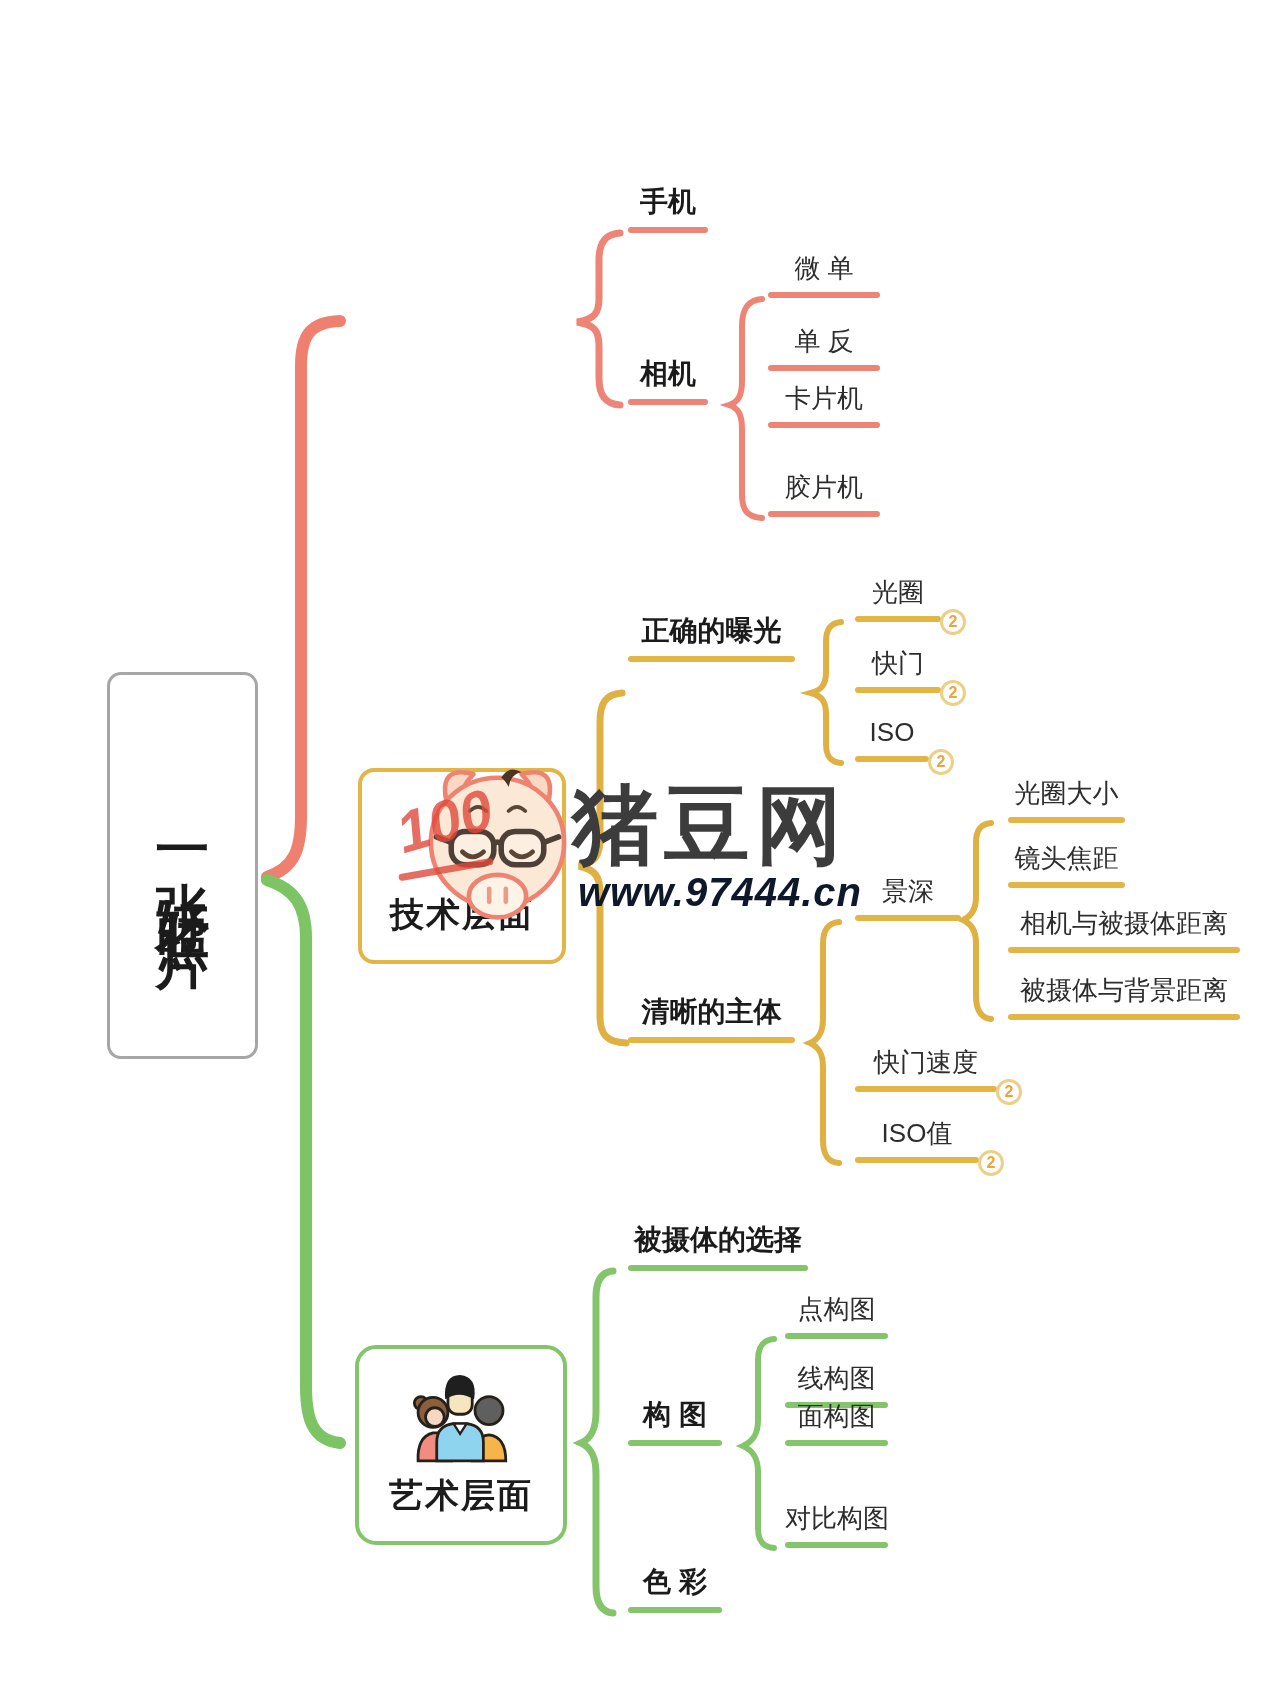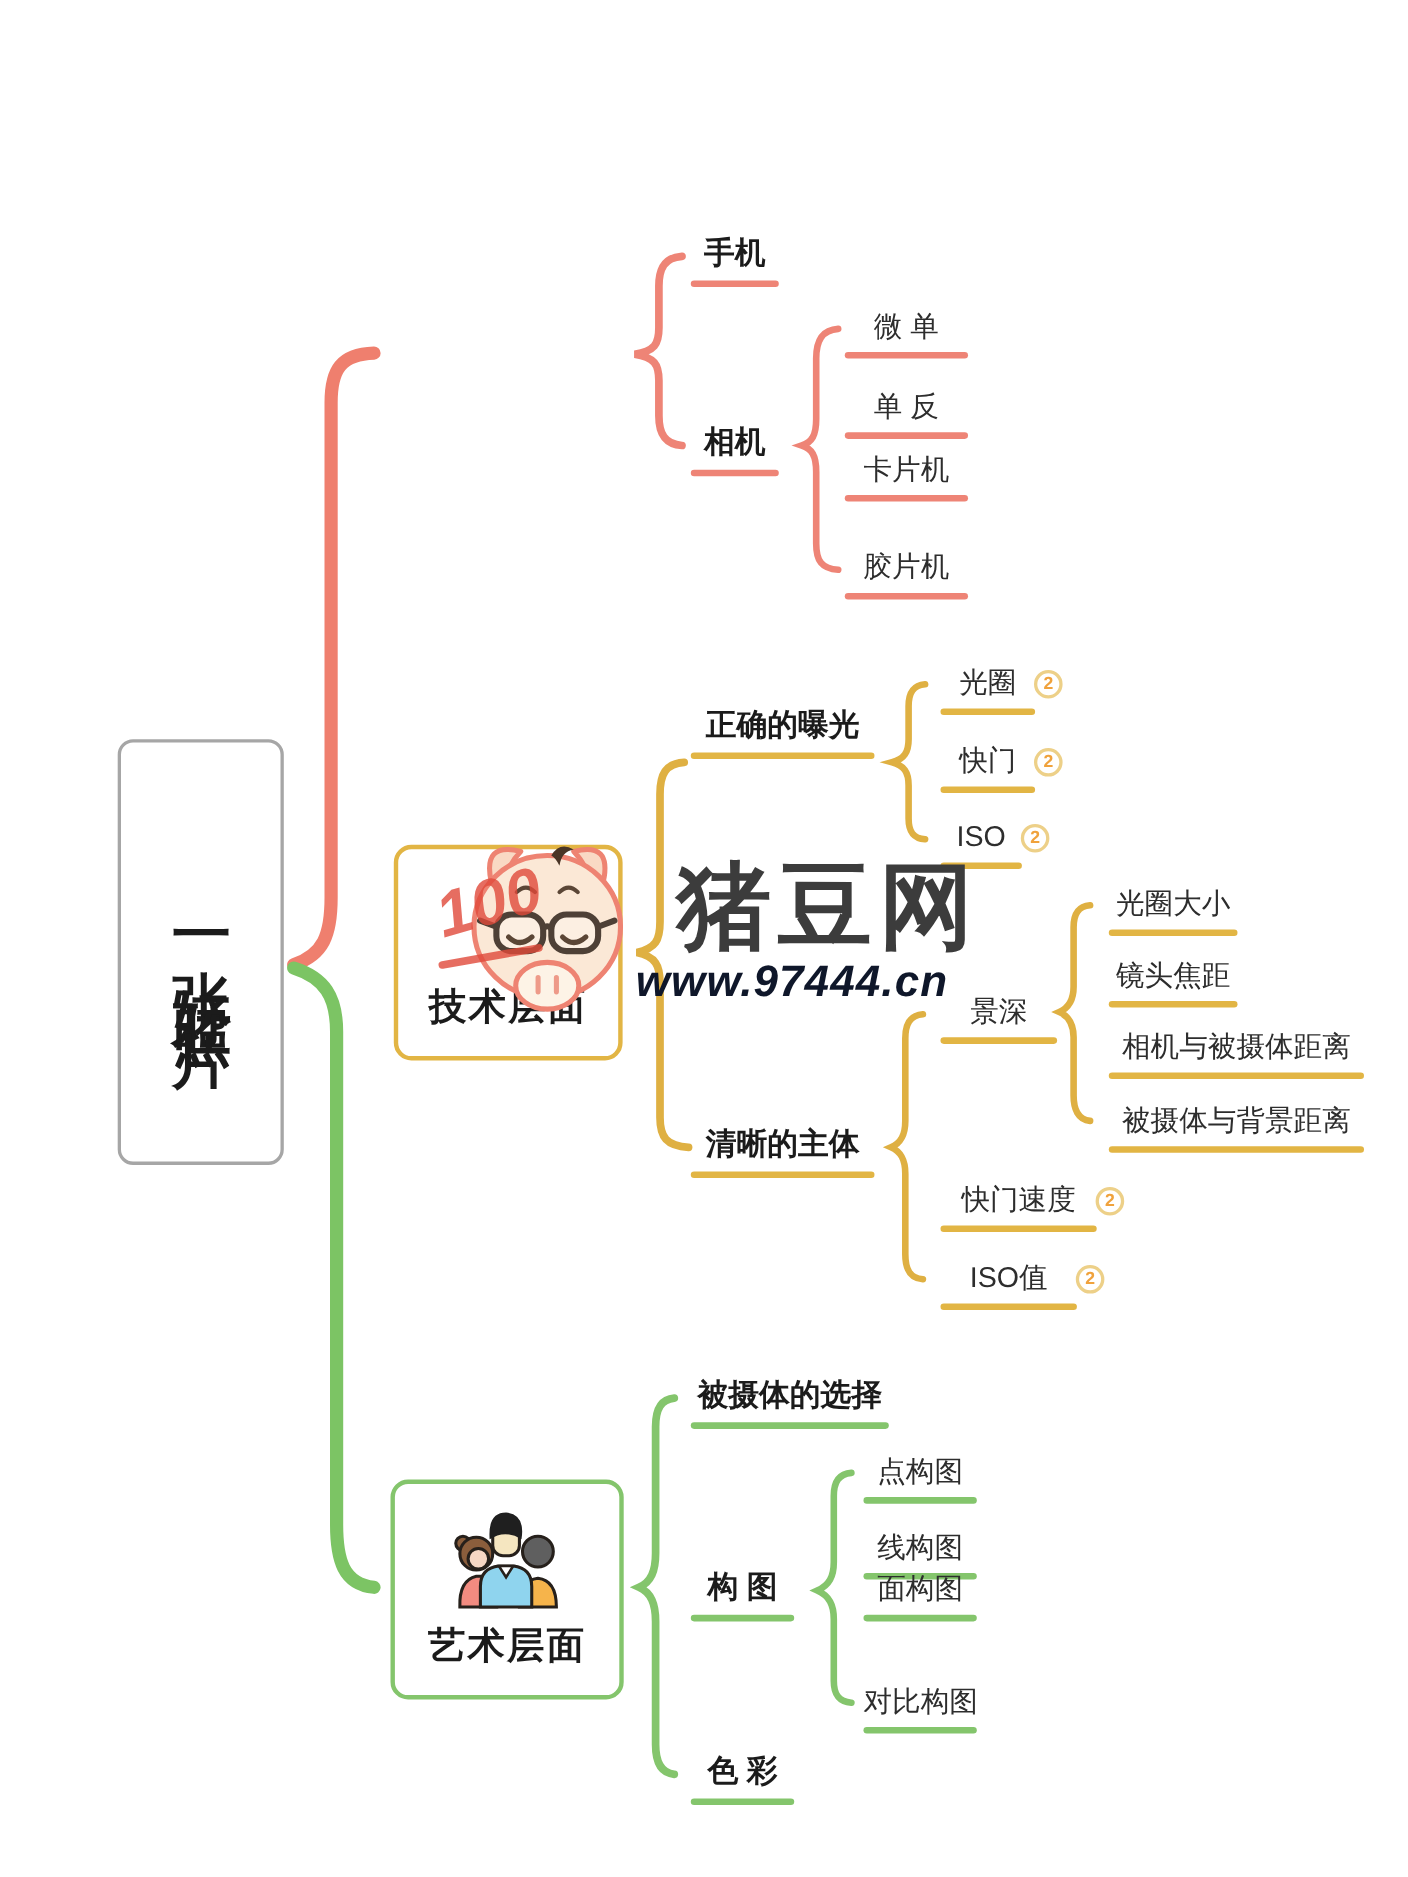--- a/index.html
+++ b/index.html
@@ -13,35 +13,35 @@
               line-height:1.1;color:#1b1b1b;}
   
   .node-box{position:absolute;width:208px;height:196px;border-radius:16px;background:#fff;z-index:1;box-sizing:border-box;}
   .node-box.red{border:4px solid #EE8476;}
   .node-box.yellow{border:4px solid #E2B544;}
   .node-box.green{border:4px solid #84C56C;}
   .node-icon{position:absolute;left:50%;top:22px;transform:translateX(-50%);}
   .node-label{position:absolute;bottom:22px;left:0;width:100%;text-align:center;
               font-size:34px;font-weight:bold;color:#1b1b1b;letter-spacing:2px;}
   
-  .item{position:absolute;text-align:center;z-index:1;margin-top:28px;}
+  .item{position:absolute;text-align:center;z-index:1;}
   .item .lbl{font-size:26px;color:#2d2d2d;white-space:nowrap;line-height:32px;}
   .item.bold .lbl{font-size:28px;font-weight:bold;color:#1b1b1b;line-height:34px;}
   .item .ul{height:6px;border-radius:3px;margin-top:8px;}
   .item.c-red .ul{background:#EE8476;}
   .item.c-yellow .ul{background:#E2B544;}
   .item.c-green .ul{background:#84C56C;}
   
   .badge{position:absolute;width:26px;height:26px;box-sizing:border-box;border:3px solid #EDD088;
          border-radius:50%;background:#fff;color:#F0A23C;font-size:16px;font-weight:bold;
          display:flex;align-items:center;justify-content:center;z-index:2;}
   
   .wm-pig{position:absolute;left:405px;top:750px;z-index:5;}
   .wm-brand{position:absolute;left:572px;top:782px;font-size:86px;font-weight:800;color:#3c3c3c;
-            letter-spacing:6px;z-index:6;line-height:1;margin-left:43px;}
+            letter-spacing:6px;z-index:6;line-height:1;}
   .wm-url{position:absolute;left:578px;top:872px;font-size:40px;font-weight:bold;font-style:italic;
           color:#0f172a;letter-spacing:1px;z-index:6;line-height:1;}
   .wm-100{position:absolute;left:396px;top:792px;font-size:58px;font-weight:bold;font-style:italic;
           color:rgba(224,73,58,0.8);transform:rotate(-16deg);z-index:6;line-height:1;}
   .wm-100-line{position:absolute;left:398px;top:866px;width:96px;height:7px;border-radius:4px;
                background:rgba(224,73,58,0.8);transform:rotate(-10deg);z-index:6;}
 </style>
 </head>
 <body>
 
@@ -72,21 +72,21 @@
 
   <div class="root-box">
     <div class="root-title">一张好照片</div>
   </div>
 
 
   <div class="node-box yellow" style="left:358px;top:768px;">
     <div class="node-label">技术层面</div>
   </div>
 
-  <div class="node-box green" style="left:355px;top:1345px;width:212px;height:200px;">
+  <div class="node-box green" style="left:355px;top:1345px;width:212px;height:200px;border-radius:21px;">
     <span class="node-icon">
       <svg width="112" height="94" viewBox="0 0 120 100">
 
         <circle cx="17" cy="34" r="7" fill="#8B5E3C" stroke="#26201b" stroke-width="3"></circle>
         <circle cx="30" cy="44" r="16" fill="#8B5E3C" stroke="#26201b" stroke-width="3"></circle>
         <circle cx="32" cy="49" r="10" fill="#F6D7C4" stroke="#26201b" stroke-width="3"></circle>
         <path d="M14 96 Q13 70 30 66 L40 66 Q52 70 50 96 Z" fill="#F28B80" stroke="#26201b" stroke-width="3"></path>
 
         <circle cx="90" cy="42" r="15" fill="#5f5f5f" stroke="#26201b" stroke-width="3"></circle>
         <path d="M72 96 Q72 70 90 68 Q108 70 108 96 Z" fill="#F6B44B" stroke="#26201b" stroke-width="3"></path>

